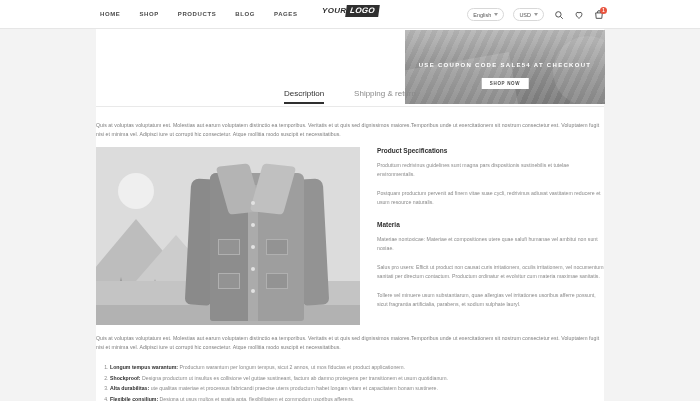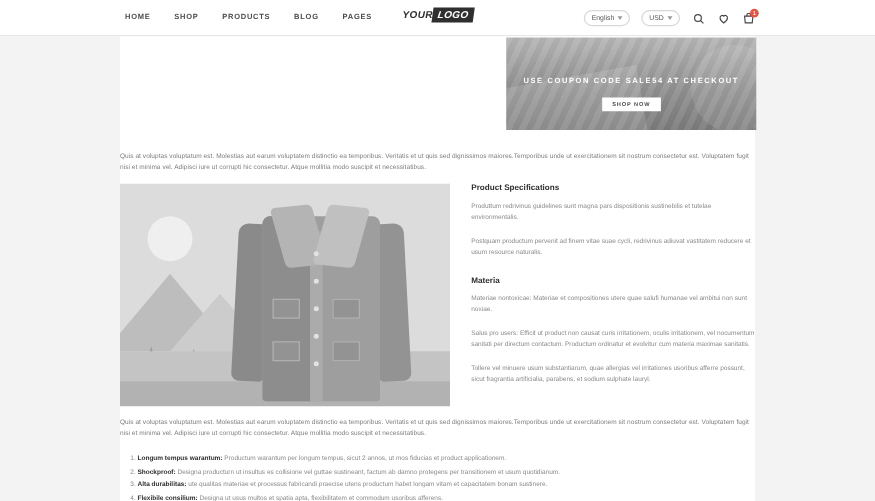--- a/index.html
+++ b/index.html
@@ -32,21 +32,21 @@
     font-size: 6px; letter-spacing: 0.6px;
     color: #4a4a4a; text-transform: uppercase;
     font-weight: bold; cursor: pointer;
     white-space: nowrap;
   }
   .logo {
     position: absolute; left: 50%; top: 4px;
     transform: translateX(-50%);
     width: 60px; height: 20px;
     background: #ffffff;
-    display: flex; align-items: center; justify-content: center;
+    display: flex; justify-content: center;
   }
   .logo-inner {
     position: relative;
     width: 58px; height: 19px;
   }
   .logo-word1 {
     position: absolute; left: 1px; top: 2px;
     font-size: 8px; font-weight: bold; font-style: italic;
     color: #2f2f2f; letter-spacing: 0.3px;
   }
@@ -358,20 +358,24 @@
   <div class="content">
 
     <div class="promo">
       <div class="promo-stripes"></div>
       <div class="promo-shape"></div>
       <div class="promo-shape2"></div>
       <div class="promo-text">USE COUPON CODE SALE54 AT CHECKOUT</div>
       <div class="promo-btn">SHOP NOW</div>
     </div>
 
+    <div class="tabs">
+      <div class="tab active">Description</div>
+      <div class="tab">Shipping &amp; return</div>
+    </div>
 
     <div class="intro">
       <p class="para">Quis at voluptas voluptatum est. Molestias aut earum voluptatem distinctio ea temporibus. Veritatis et ut quis sed dignissimos maiores.Temporibus unde ut exercitationem sit nostrum consectetur est. Voluptatem fugit nisi et minima vel. Adipisci iure ut corrupti hic consectetur. Atque mollitia modo suscipit et necessitatibus.</p>
     </div>
 
     <div class="row">
       <div class="illus">
         <div class="sky"></div>
         <div class="sun"></div>
         <div class="mount-a"></div>

